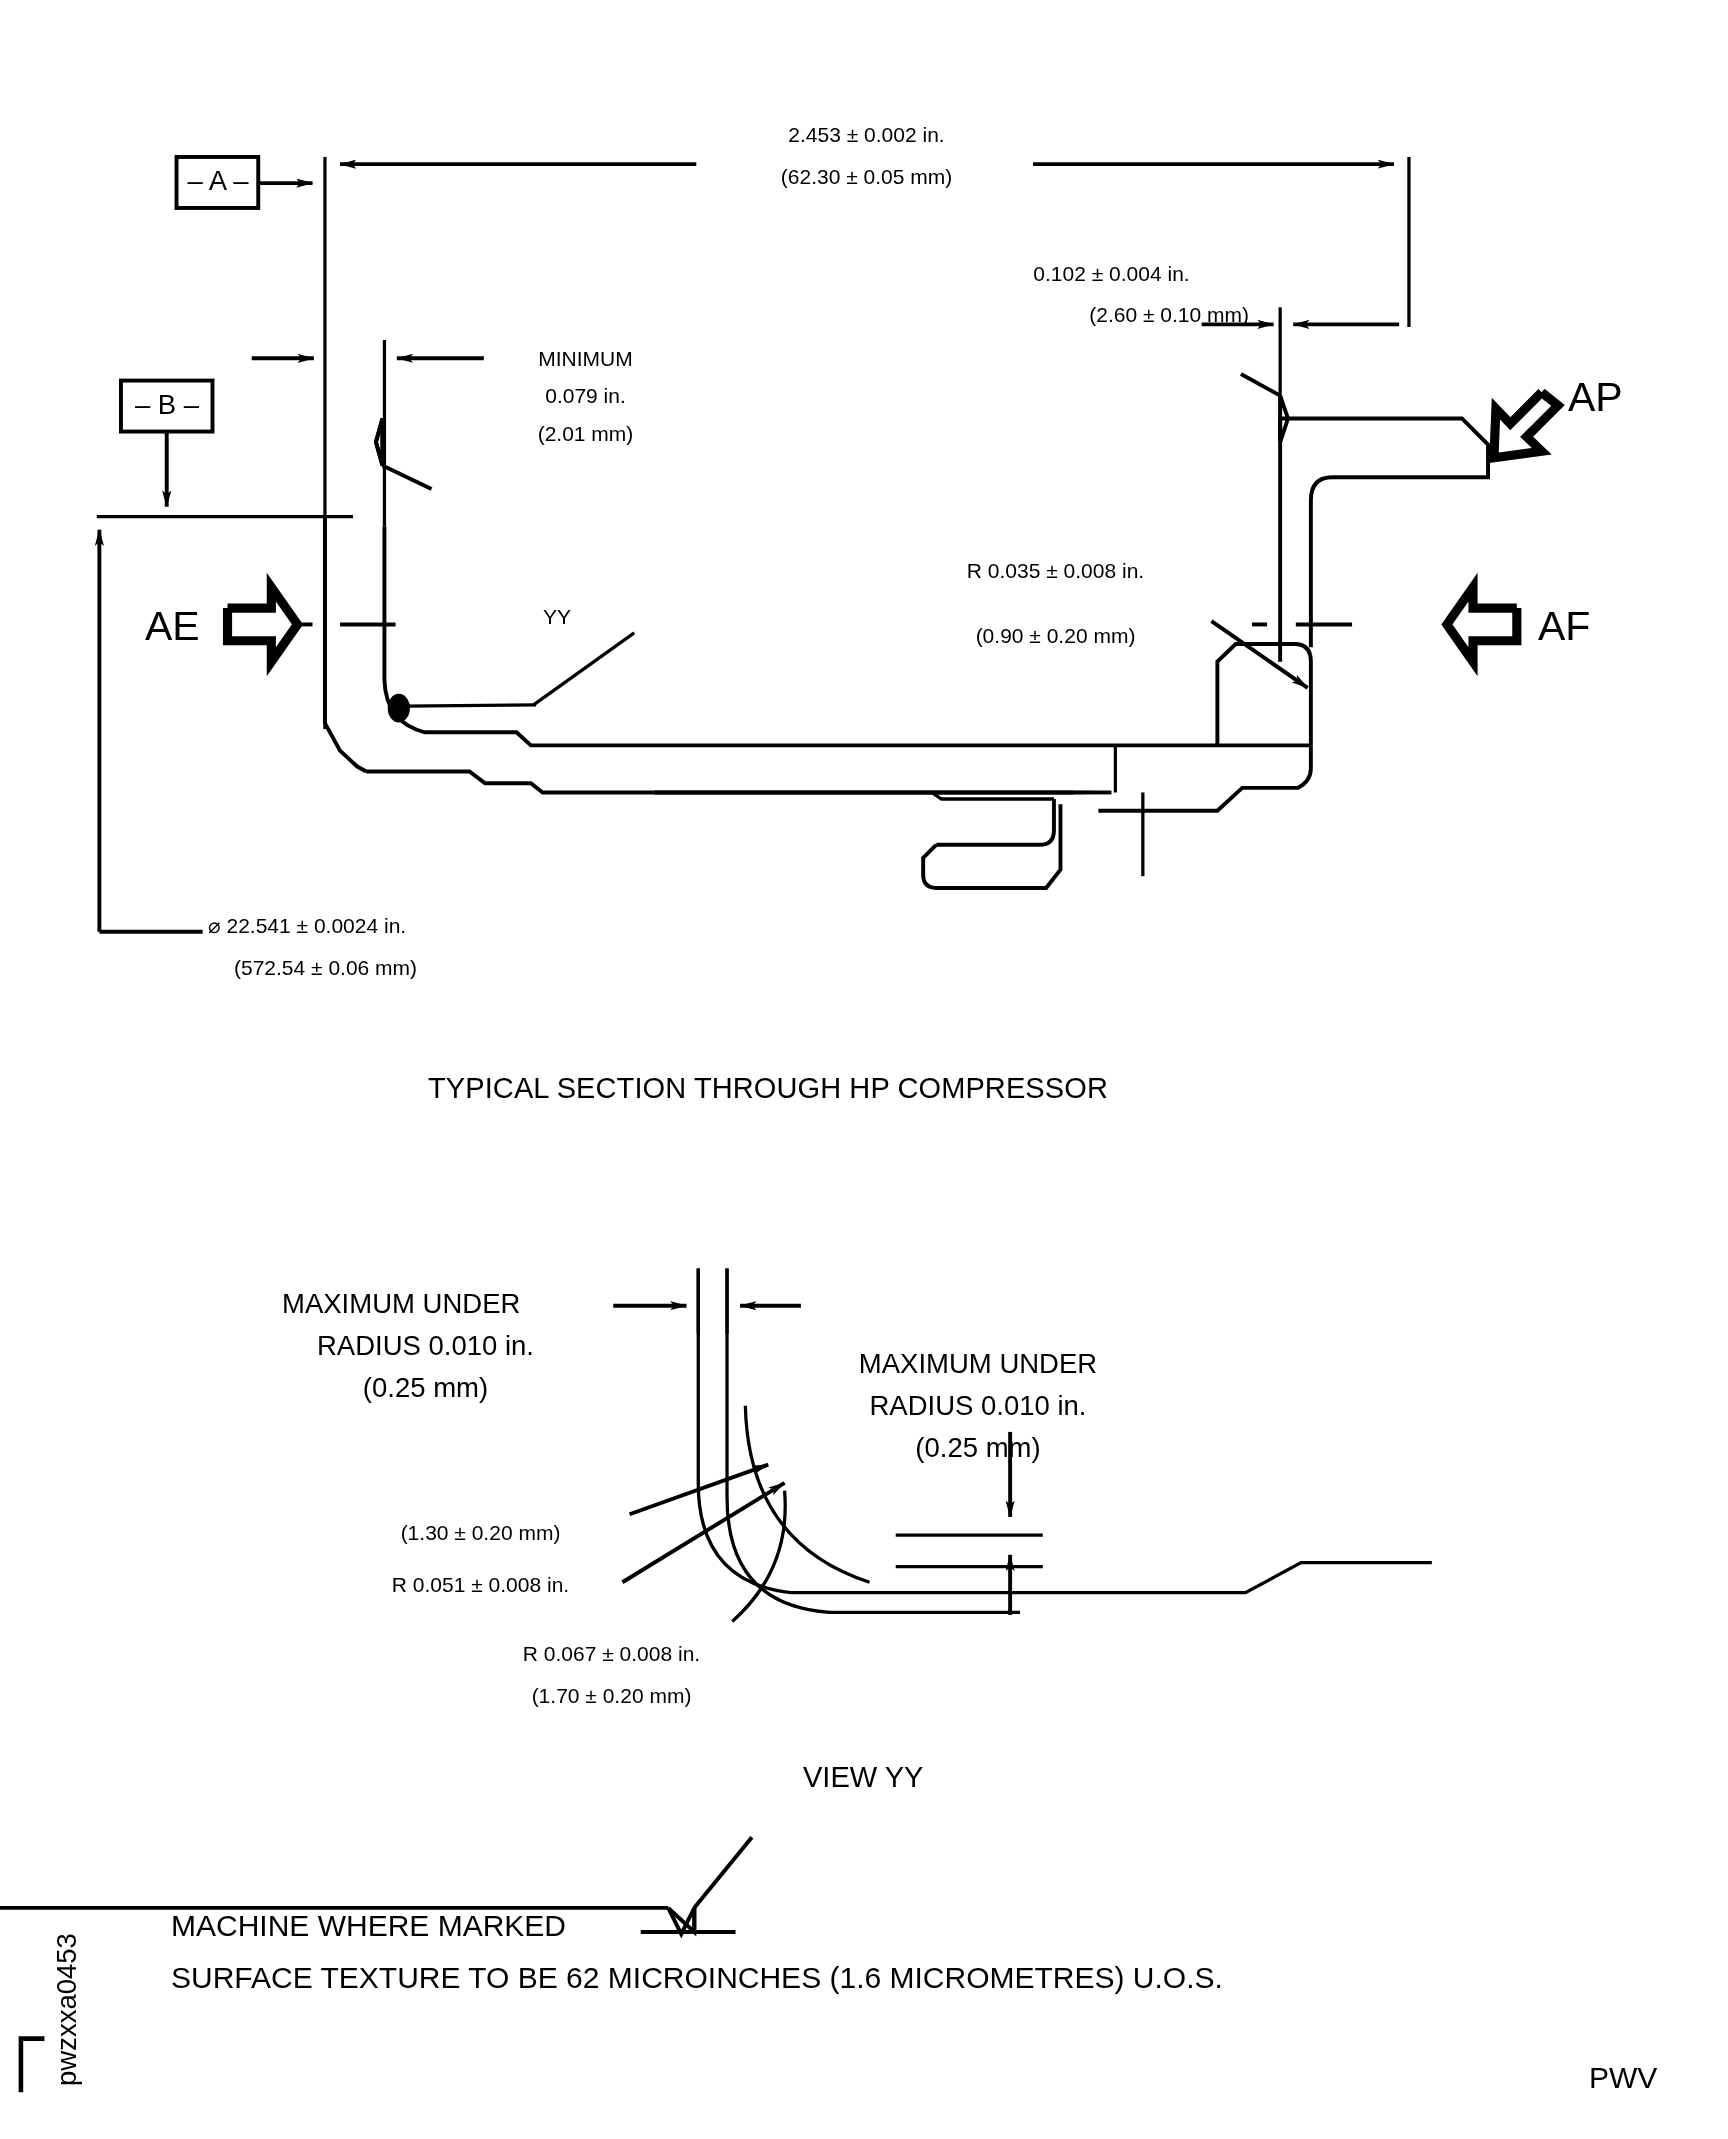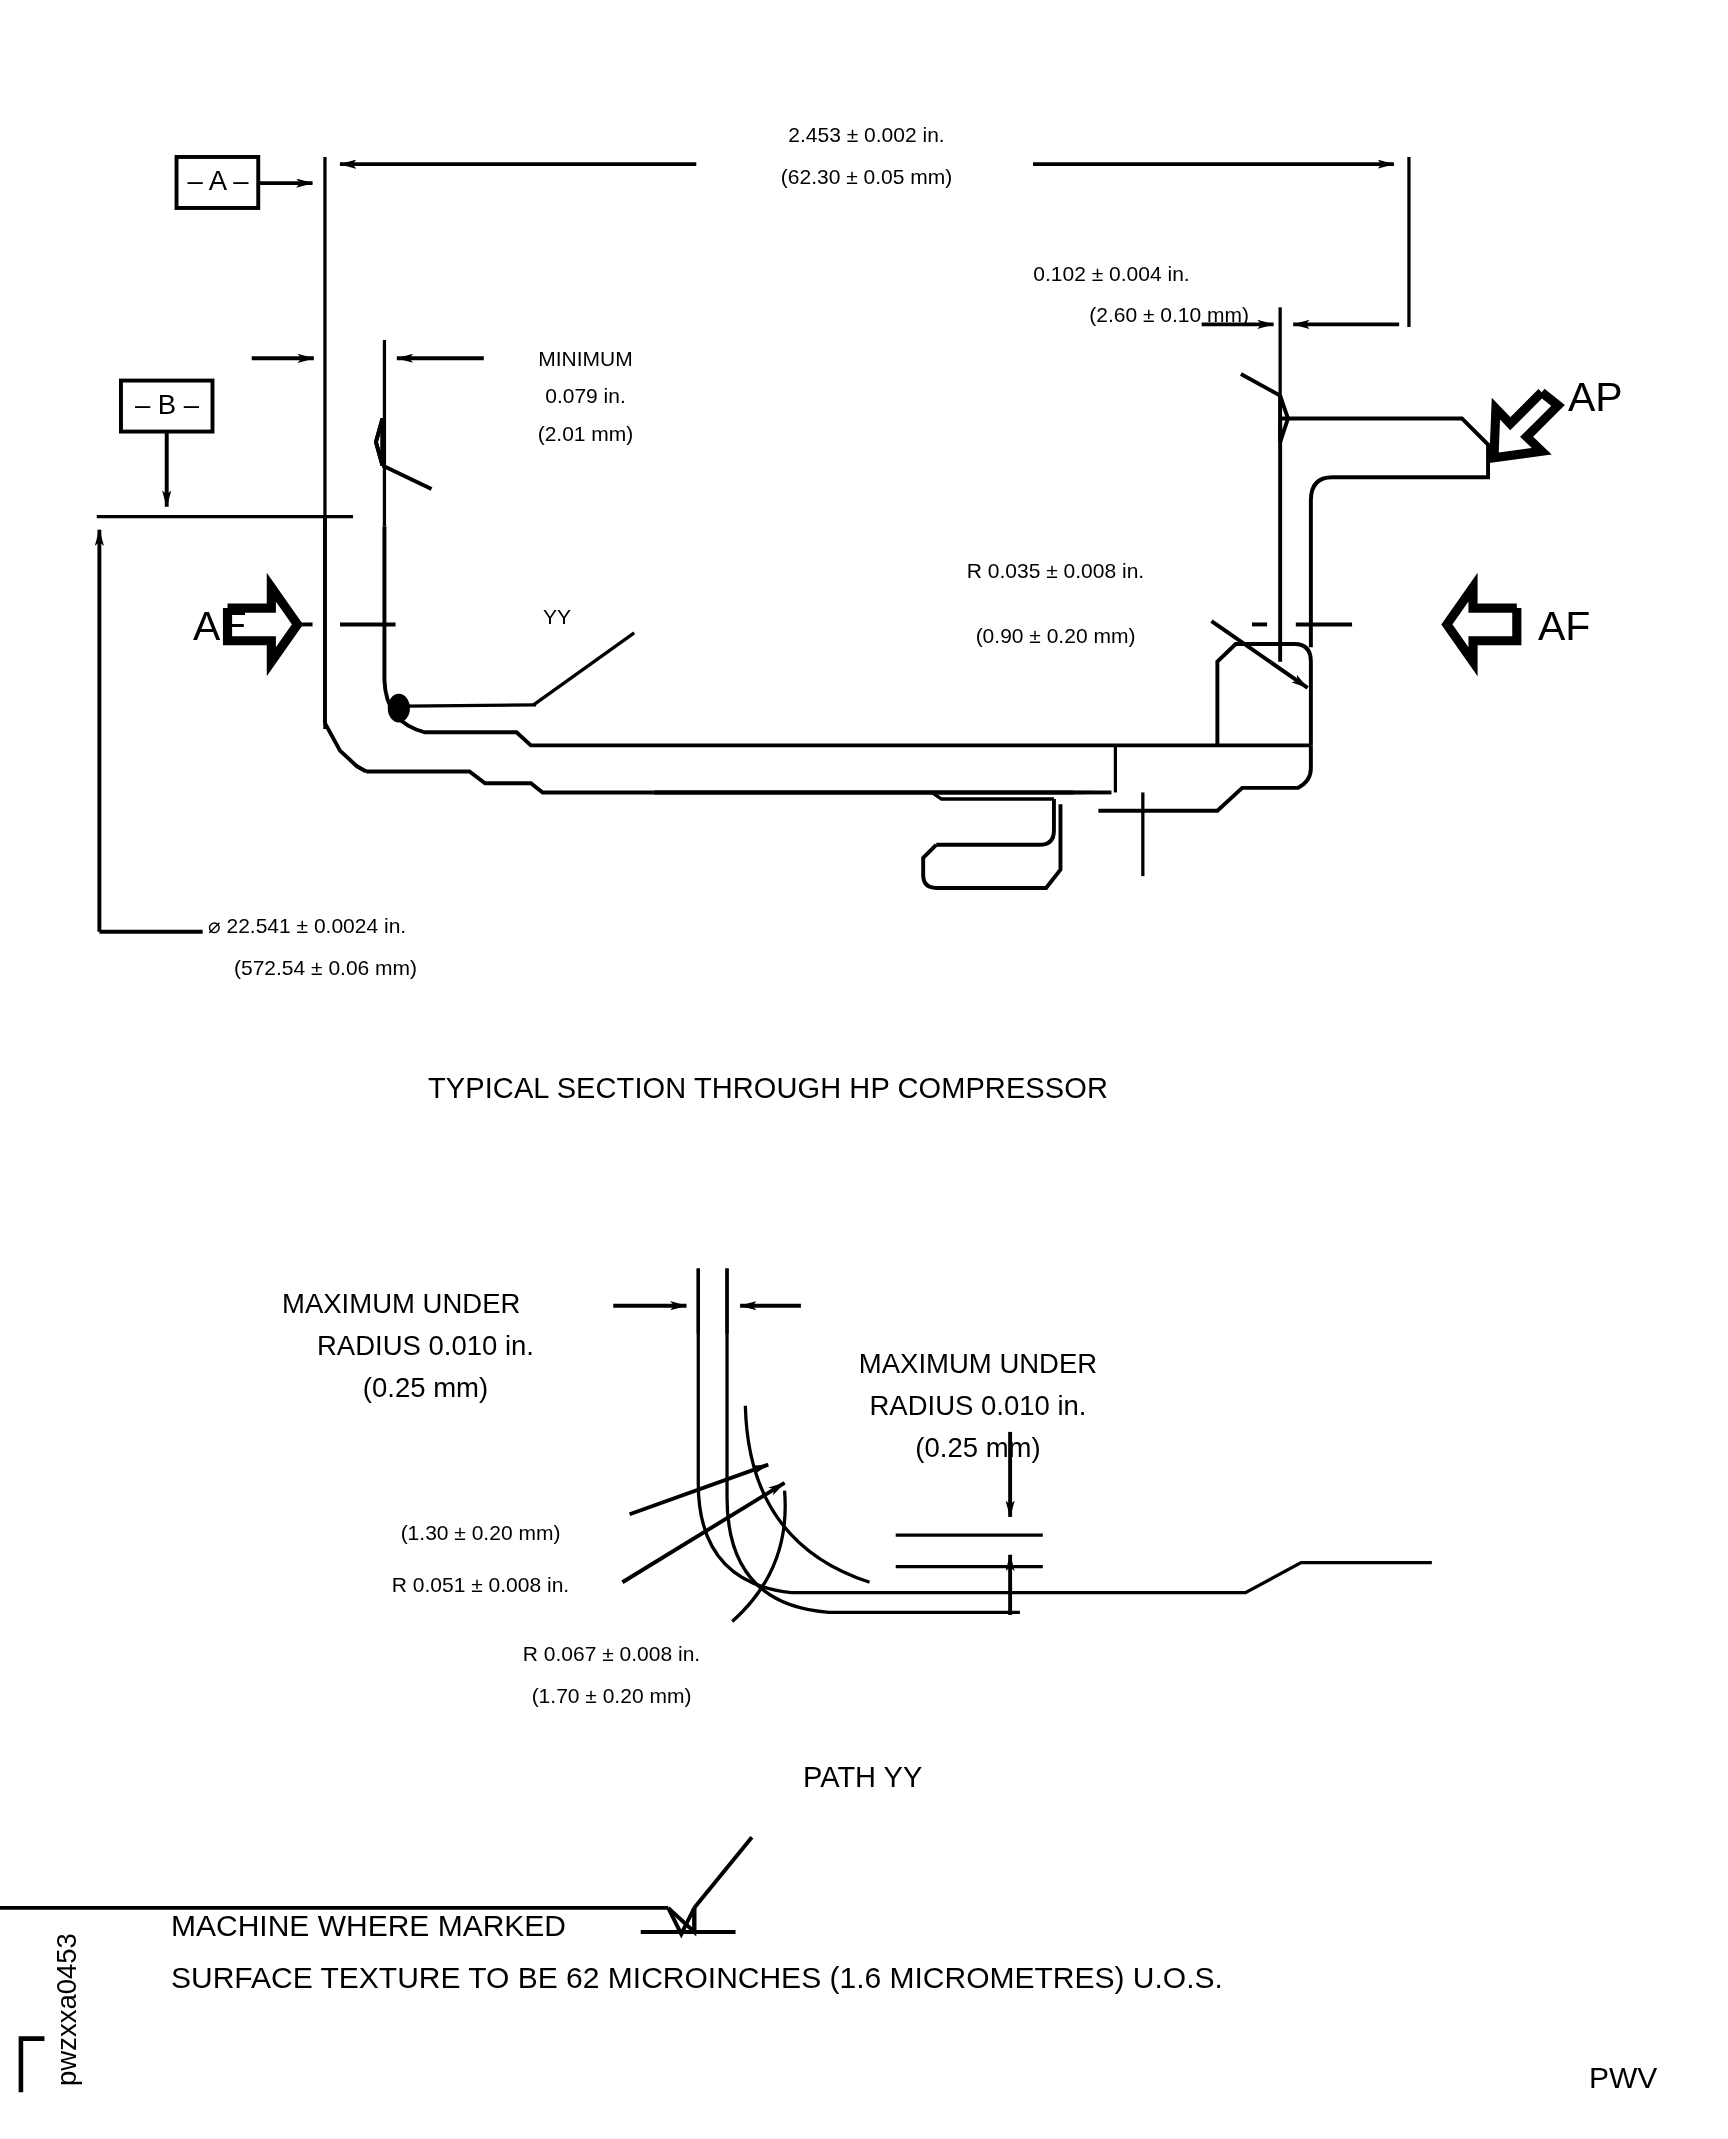--- a/index.html
+++ b/index.html
@@ -231,21 +231,21 @@
   <div class="txt dim-text center" style="left:484px; top:422px; width:203px;">(2.01 mm)</div>
 
   <div class="txt dim-text center" style="left:974px; top:262px; width:275px;">0.102 ± 0.004 in.</div>
   <div class="txt dim-text center" style="left:974px; top:303px; width:275px;text-align:right;">(2.60 ± 0.10 mm)</div>
 
   <div class="txt dim-text center" style="left:902px; top:559px; width:307px;">R 0.035 ± 0.008 in.</div>
   <div class="txt dim-text center" style="left:902px; top:601px; width:307px;margin-top:23px;">(0.90 ± 0.20 mm)</div>
 
   <div class="txt dim-text" style="left:543px; top:605px;">YY</div>
 
-  <div class="txt big-label" style="left:145px; top:602px;margin-left:48px;">AE</div>
+  <div class="txt big-label" style="left:145px; top:602px;">AE</div>
   <div class="txt big-label" style="left:1568px; top:373px;">AP</div>
   <div class="txt big-label" style="left:1538px; top:602px;">AF</div>
 
   <div class="txt dim-text" style="left:208px; top:914px;">⌀ 22.541 ± 0.0024 in.</div>
   <div class="txt dim-text" style="left:234px; top:956px;">(572.54 ± 0.06 mm)</div>
 
   <div class="txt title-text" style="left:428px; top:1071px;">TYPICAL SECTION THROUGH HP COMPRESSOR</div>
 
   <div class="txt note-text" style="left:282px; top:1288px;">MAXIMUM UNDER</div>
   <div class="txt note-text center" style="left:262px; top:1330px; width:327px;">RADIUS 0.010 in.</div>
@@ -254,21 +254,21 @@
   <div class="txt note-text center" style="left:821px; top:1348px; width:314px;">MAXIMUM UNDER</div>
   <div class="txt note-text center" style="left:821px; top:1390px; width:314px;">RADIUS 0.010 in.</div>
   <div class="txt note-text center" style="left:821px; top:1432px; width:314px;">(0.25 mm)</div>
 
   <div class="txt dim-text center" style="left:327px; top:1567px; width:307px;margin-top:6px;">R 0.051 ± 0.008 in.</div>
   <div class="txt dim-text center" style="left:327px; top:1521px; width:307px;">(1.30 ± 0.20 mm)</div>
 
   <div class="txt dim-text center" style="left:458px; top:1642px; width:307px;">R 0.067 ± 0.008 in.</div>
   <div class="txt dim-text center" style="left:458px; top:1684px; width:307px;">(1.70 ± 0.20 mm)</div>
 
-  <div class="txt view-label" style="left:803px; top:1760px;">PATH YY</div>
+  <div class="txt view-label" style="left:803px; top:1760px;">VIEW YY</div>
 
   <div class="txt footer-text" style="left:171px; top:1908px;">MACHINE WHERE MARKED</div>
   <div class="txt footer-text" style="left:171px; top:1960px;">SURFACE TEXTURE TO BE 62 MICROINCHES (1.6 MICROMETRES) U.O.S.</div>
 
   <div class="txt rot" style="left:51px; top:2086px;">pwzxxa0453</div>
 
   <div class="txt footer-text" style="left:1589px; top:2060px;">PWV</div>
 
 </div>
 

